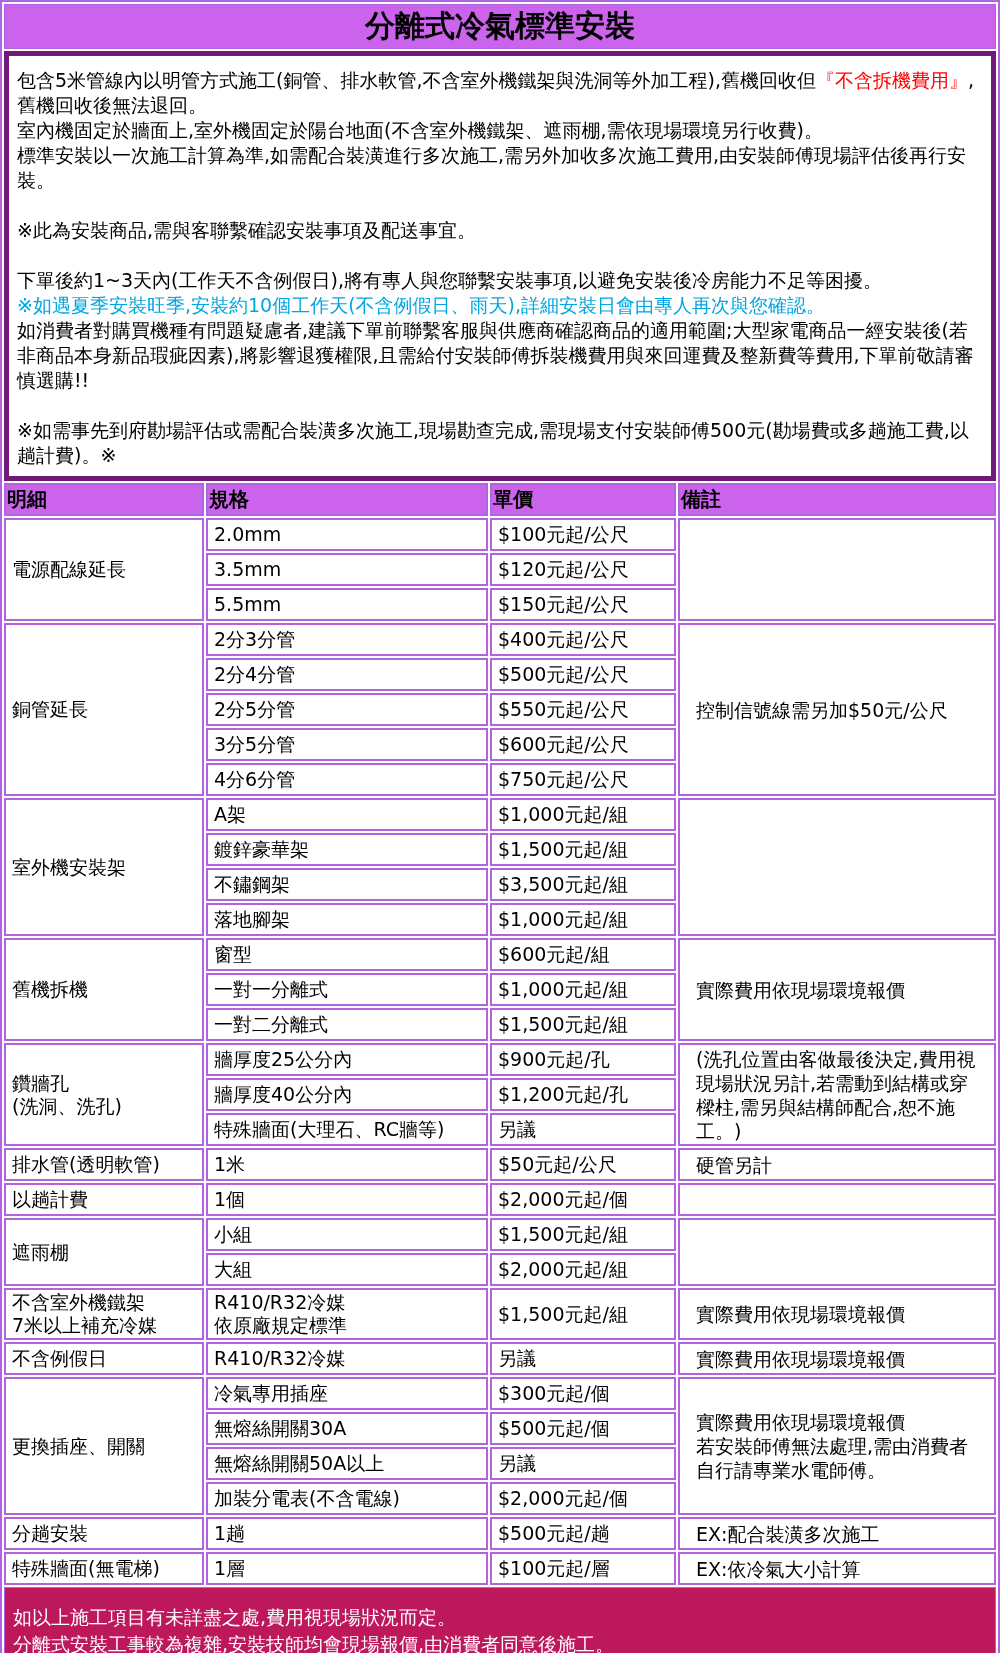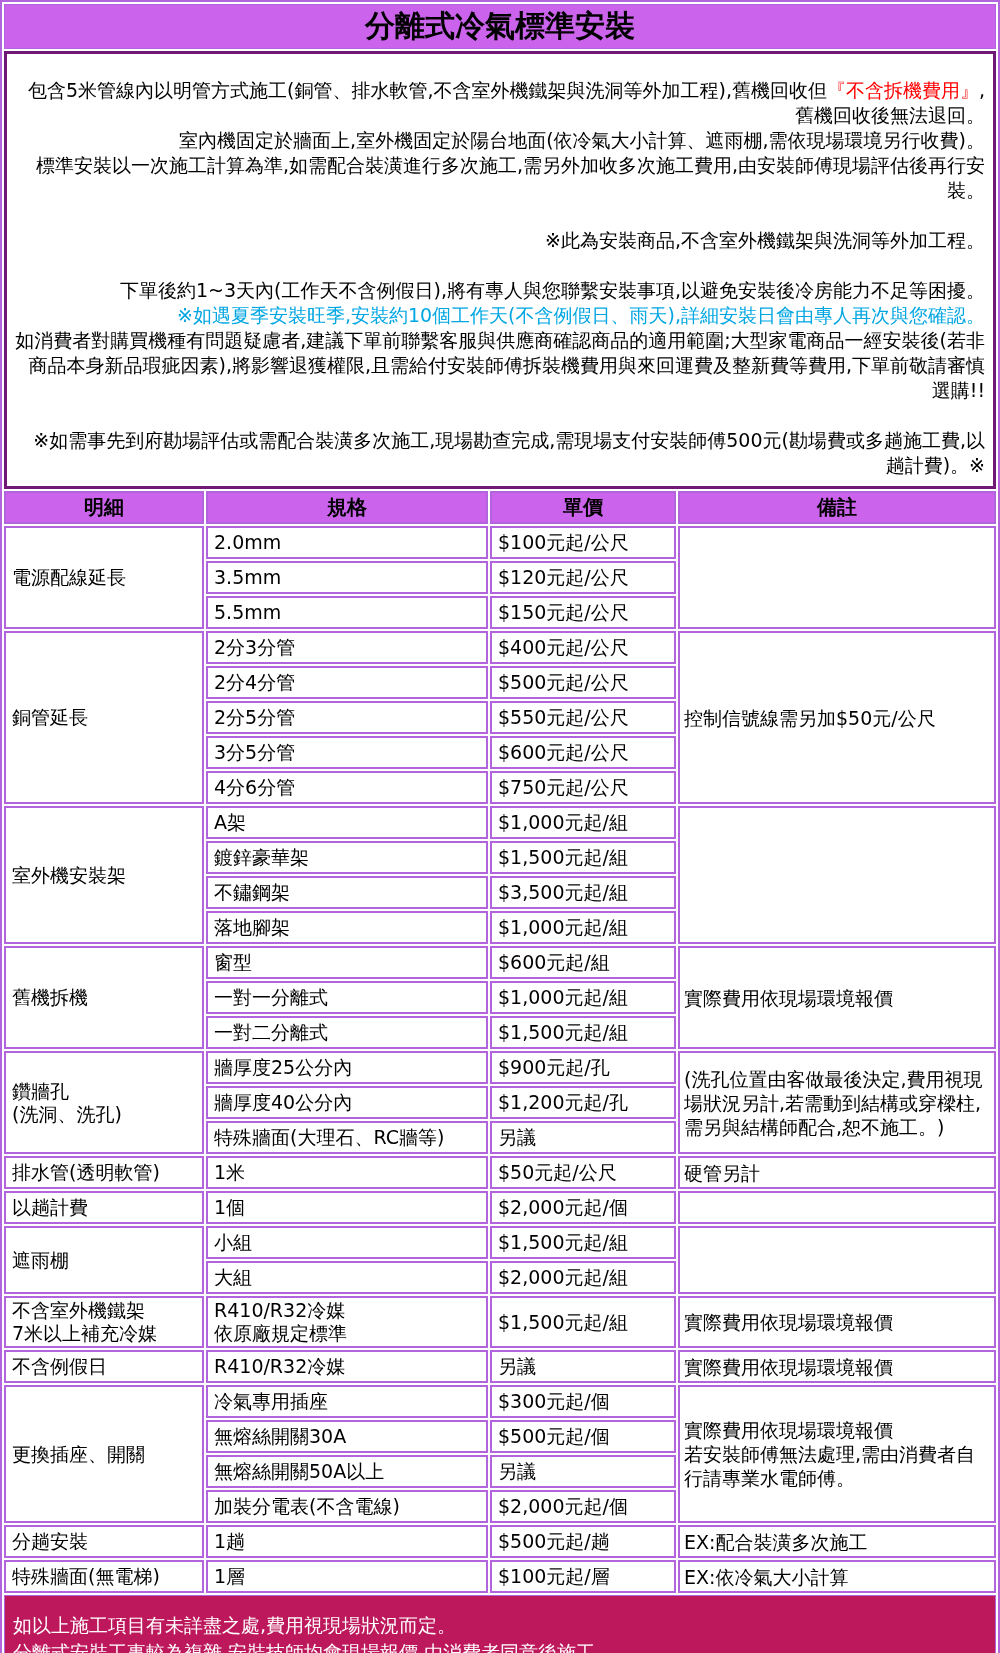--- a/index.html
+++ b/index.html
@@ -22,54 +22,52 @@
     background: #cb63ec;
     border: 1px solid #b164dc;
     text-align: center;
     font-weight: bold;
     font-size: 30px;
     height: 40px;
     color: #000000;
   }
   td.intro-cell {
     background: #ffffff;
-    border: 3px solid #701a75;
+    border: 5px solid #701a75;
     vertical-align: top;
-    padding: 24px 8px 8px 8px;
+    padding: 12px 8px 8px 8px;
     height: 360px;
-    text-align: right;
   }
   .iline {
     font-size: 19px;
     line-height: 25px;
     min-height: 25px;
     white-space: normal;
   }
   .red  { color: #ff0000; }
   .blue { color: #00a6e2; margin-top: 38px; }
   td.th {
     background: #cb63ec;
     border: 2px solid #b164dc;
-    text-align: center;
     font-weight: bold;
     font-size: 20px;
     height: 32px;
     vertical-align: middle;
   }
   td.cell {
     border: 2px solid #b164dc;
     font-size: 19px;
     line-height: 23px;
     height: 33px;
     padding: 1px 6px;
     vertical-align: middle;
     background: #ffffff;
   }
   td.price { text-align: left; padding-right: 3px; }
-  td.note  { padding: 1px 4px; line-height: 24px; }
+  td.note  { padding: 1px 16px; line-height: 24px; }
   td.footer-cell {
     background: #be185d;
     border: 1px solid #b164dc;
     color: #ffffff;
     font-size: 19px;
     line-height: 27px;
     padding: 16px 8px 4px 8px;
     height: 52px;
     vertical-align: middle;
   }
@@ -84,24 +82,24 @@
     <col style="width:186px">
     <col style="width:318px">
   </colgroup>
   <tbody>
     <tr>
       <td class="bar" colspan="4">分離式冷氣標準安裝</td>
     </tr>
     <tr>
       <td class="intro-cell" colspan="4">
           <div class="iline"><span>包含5米管線內以明管方式施工(銅管、排水軟管,不含室外機鐵架與洗洞等外加工程),舊機回收但</span><span class="red">『不含拆機費用』</span><span>,舊機回收後無法退回。</span></div>
-          <div class="iline"><span>室內機固定於牆面上,室外機固定於陽台地面(依冷氣大小計算、遮雨棚,需依現場環境另行收費)。</span></div>
+          <div class="iline"><span>室內機固定於牆面上,室外機固定於陽台地面(不含室外機鐵架、遮雨棚,需依現場環境另行收費)。</span></div>
           <div class="iline"><span>標準安裝以一次施工計算為準,如需配合裝潢進行多次施工,需另外加收多次施工費用,由安裝師傅現場評估後再行安裝。</span></div>
           <div class="iline">&nbsp;</div>
-          <div class="iline"><span>※此為安裝商品,不含室外機鐵架與洗洞等外加工程。</span></div>
+          <div class="iline"><span>※此為安裝商品,需與客聯繫確認安裝事項及配送事宜。</span></div>
           <div class="iline">&nbsp;</div>
           <div class="iline"><span>下單後約1~3天內(工作天不含例假日),將有專人與您聯繫安裝事項,以避免安裝後冷房能力不足等困擾。</span></div>
           <div class="iline"><span class="blue">※如遇夏季安裝旺季,安裝約10個工作天(不含例假日、雨天),詳細安裝日會由專人再次與您確認。</span></div>
           <div class="iline"><span>如消費者對購買機種有問題疑慮者,建議下單前聯繫客服與供應商確認商品的適用範圍;大型家電商品一經安裝後(若非商品本身新品瑕疵因素),將影響退獲權限,且需給付安裝師傅拆裝機費用與來回運費及整新費等費用,下單前敬請審慎選購!!</span></div>
           <div class="iline">&nbsp;</div>
           <div class="iline"><span>※如需事先到府勘場評估或需配合裝潢多次施工,現場勘查完成,需現場支付安裝師傅500元(勘場費或多趟施工費,以趟計費)。※</span></div>
         </td>
     </tr>
     <tr>
         <td class="th">明細</td>

